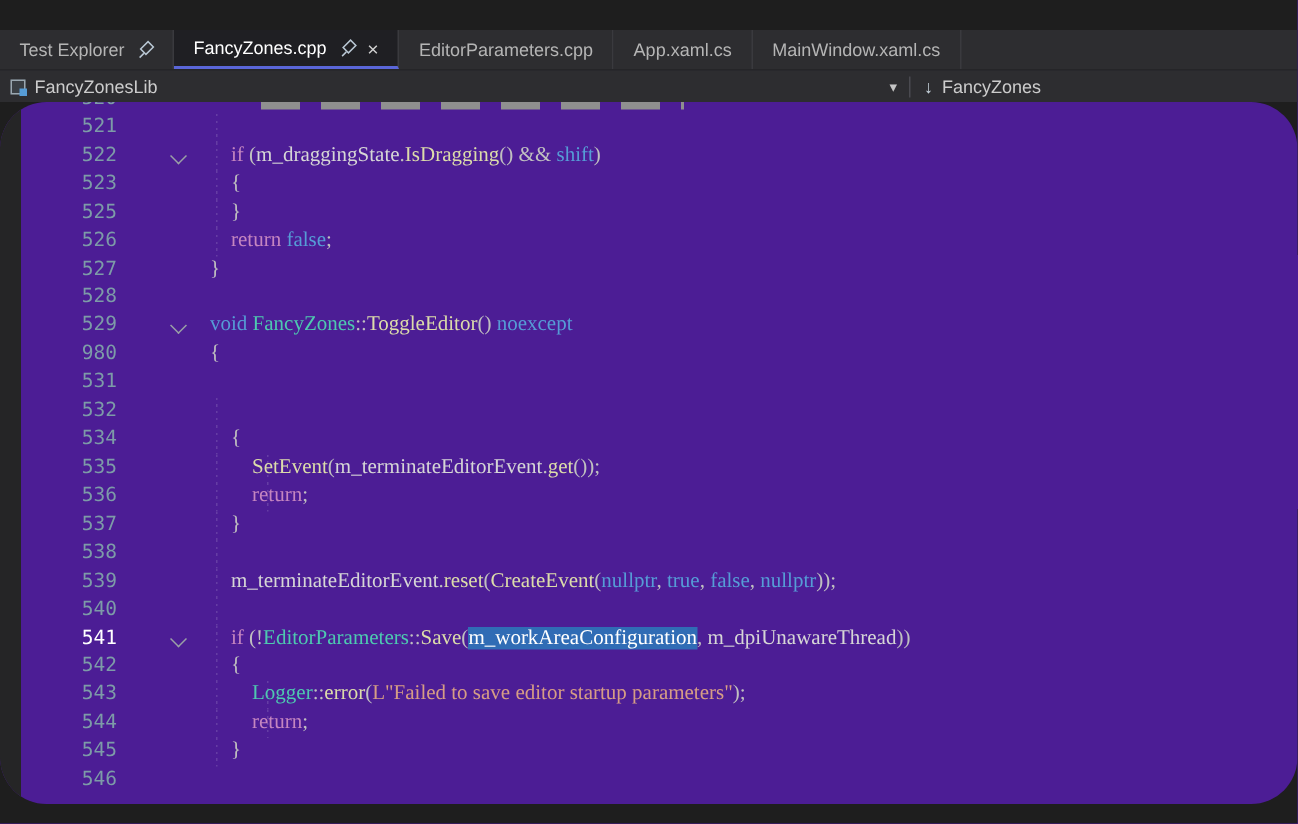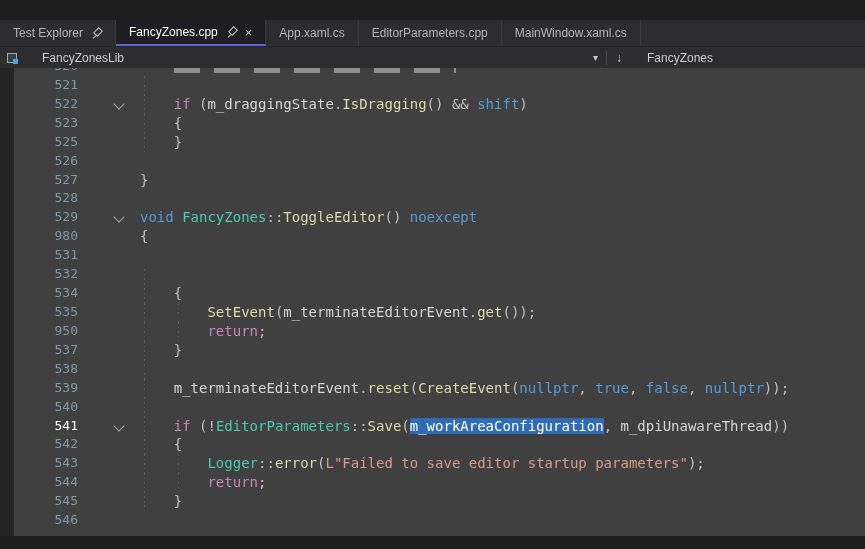--- a/index.html
+++ b/index.html
@@ -33,53 +33,53 @@
     content:"";position:absolute;left:3px;top:8px;width:1px;height:4px;
     background:#b9c7d4;transform:rotate(45deg);
   }
   .close-icon{margin-left:8px;font-size:13px;line-height:13px;color:#d0d0d0;}
 
   
   .nav-bar{
     height:21px;flex:0 0 21px;background:#2d2d30;display:flex;align-items:center;
     font-size:12px;color:#cccccc;border-top:1px solid #252528;
   }
-  .nav-dd{display:flex;align-items:center;height:100%;cursor:default;gap:19px;}
+  .nav-dd{display:flex;align-items:center;height:100%;cursor:default;}
   .nav-dd.project{flex:0 0 606px;padding-left:7px;box-sizing:border-box;}
   .nav-dd.member{flex:1;padding-left:9px;}
   .proj-icon{
     position:relative;width:10px;height:10px;margin-right:6px;
     border:1px solid #9aa7b0;display:inline-block;box-sizing:border-box;background:#3a3f44;
   }
   .proj-icon::after{
     content:"";position:absolute;right:-2px;bottom:-2px;width:5px;height:5px;background:#569cd6;
   }
   .dd-chev{margin-left:auto;padding-right:8px;font-size:10px;color:#c5c5c5;}
   .nav-sep{width:1px;height:14px;background:#4a4a50;}
   .arrow-icon{margin-right:6px;color:#c5d1da;font-size:12px;}
 
   
   .editor{
-    flex:1;position:relative;background:#404040;overflow:hidden;
-    font-family:"DejaVu Sans Mono","Liberation Mono",monospace;font-size:14px;
+    flex:1;position:relative;background:#4c1d95;overflow:hidden;
+    font-family:"DejaVu Sans Mono","Liberation Mono",monospace;font-size:14px;border-radius:31px;
   }
   .glyph-margin{position:absolute;left:0;top:0;bottom:0;width:14px;background:#252526;z-index:2;}
   .lines{margin-top:-11px;position:relative;z-index:1;}
   .line{display:flex;height:18.93px;line-height:18.93px;white-space:pre;}
   .lnum{
     width:78px;flex:0 0 78px;text-align:right;color:#7d9ba8;font-size:13px;
     box-sizing:border-box;
   }
   .lnum.cur{color:#ffffff;}
   .fold{width:62px;flex:0 0 62px;position:relative;}
   .chev{
     position:absolute;left:37px;top:5px;width:7px;height:7px;
     border-left:1.5px solid #9aa0a6;border-bottom:1.5px solid #9aa0a6;transform:rotate(-45deg);
   }
-  .code{flex:1;position:relative;color:#d4d4d4;}
+  .code{flex:1;position:relative;color:#d4d4d4;font-family:Liberation Serif, serif;}
   .guide{
     position:absolute;top:0;bottom:0;width:1px;
     background:repeating-linear-gradient(180deg,rgba(255,255,255,0.14) 0 1.5px,transparent 1.5px 4.5px);
   }
   .cut-strip{
     display:inline-block;margin-left:34px;margin-top:4px;width:282px;height:12px;vertical-align:top;
     background:repeating-linear-gradient(90deg,#8f8f8f 0 26px,transparent 26px 40px);
   }
   .tok-ctl{color:#c586c0;}
   .tok-kw{color:#569cd6;}
@@ -101,24 +101,24 @@
       <div class="tab">
         <span class="tab-label">Test Explorer</span>
         <span class="pin-icon"></span>
       </div>
       <div class="tab active">
         <span class="tab-label">FancyZones.cpp</span>
         <span class="pin-icon"></span>
         <span class="close-icon">×</span>
       </div>
       <div class="tab">
-        <span class="tab-label">App.xaml.cs</span>
+        <span class="tab-label">EditorParameters.cpp</span>
       </div>
       <div class="tab">
-        <span class="tab-label">EditorParameters.cpp</span>
+        <span class="tab-label">App.xaml.cs</span>
       </div>
       <div class="tab">
         <span class="tab-label">MainWindow.xaml.cs</span>
       </div>
     </div>
 
   <div class="nav-bar">
     <div class="nav-dd project">
       <span class="proj-icon"></span>
       <span class="nav-label">FancyZonesLib</span>
@@ -132,30 +132,30 @@
   </div>
 
   <div class="editor">
     <div class="glyph-margin"></div>
     <div class="lines">
         <div class="line"><div class="lnum">520</div><div class="fold"></div><div class="code"><span class="cut-strip"></span></div></div>
         <div class="line"><div class="lnum">521</div><div class="fold"></div><div class="code"><i class="guide" style="left: 4px;"></i></div></div>
         <div class="line"><div class="lnum">522</div><div class="fold"><span class="chev"></span></div><div class="code"><i class="guide" style="left: 4px;"></i><span class="tok-pln">    </span><span class="tok-ctl">if</span><span class="tok-pun"> (</span><span class="tok-id">m_draggingState</span><span class="tok-pun">.</span><span class="tok-fn">IsDragging</span><span class="tok-pun">()</span><span class="tok-pun"> &amp;&amp; </span><span class="tok-kw">shift</span><span class="tok-pun">)</span></div></div>
         <div class="line"><div class="lnum">523</div><div class="fold"></div><div class="code"><i class="guide" style="left: 4px;"></i><span class="tok-pun">    {</span></div></div>
         <div class="line"><div class="lnum">525</div><div class="fold"></div><div class="code"><i class="guide" style="left: 4px;"></i><span class="tok-pun">    }</span></div></div>
-        <div class="line"><div class="lnum">526</div><div class="fold"></div></div>
+        <div class="line"><div class="lnum">526</div><div class="fold"></div><div class="code"><i class="guide" style="left: 4px;"></i><span class="tok-pln">    </span><span class="tok-ctl">return</span><span class="tok-pln"> </span><span class="tok-kw">false</span><span class="tok-pun">;</span></div></div>
         <div class="line"><div class="lnum">527</div><div class="fold"></div><div class="code"><span class="tok-pun">}</span></div></div>
         <div class="line"><div class="lnum">528</div><div class="fold"></div><div class="code"></div></div>
         <div class="line"><div class="lnum">529</div><div class="fold"><span class="chev"></span></div><div class="code"><span class="tok-kw">void</span><span class="tok-pln"> </span><span class="tok-type">FancyZones</span><span class="tok-pun">::</span><span class="tok-fn">ToggleEditor</span><span class="tok-pun">()</span><span class="tok-pln"> </span><span class="tok-kw">noexcept</span></div></div>
         <div class="line"><div class="lnum">980</div><div class="fold"></div><div class="code"><span class="tok-pun">{</span></div></div>
         <div class="line"><div class="lnum">531</div><div class="fold"></div></div>
         <div class="line"><div class="lnum">532</div><div class="fold"></div><div class="code"><i class="guide" style="left: 4px;"></i></div></div>
         <div class="line"><div class="lnum">534</div><div class="fold"></div><div class="code"><i class="guide" style="left: 4px;"></i><span class="tok-pun">    {</span></div></div>
         <div class="line"><div class="lnum">535</div><div class="fold"></div><div class="code"><i class="guide" style="left: 4px;"></i><i class="guide" style="left: 37.72px;"></i><span class="tok-pln">        </span><span class="tok-fn">SetEvent</span><span class="tok-pun">(</span><span class="tok-id">m_terminateEditorEvent</span><span class="tok-pun">.</span><span class="tok-fn">get</span><span class="tok-pun">());</span></div></div>
-        <div class="line"><div class="lnum">950</div><div class="fold"></div><div class="code"><i class="guide" style="left: 4px;"></i><i class="guide" style="left: 37.72px;"></i><span class="tok-pln">        </span><span class="tok-ctl">return</span><span class="tok-pun">;</span></div></div>
+        <div class="line"><div class="lnum">536</div><div class="fold"></div><div class="code"><i class="guide" style="left: 4px;"></i><i class="guide" style="left: 37.72px;"></i><span class="tok-pln">        </span><span class="tok-ctl">return</span><span class="tok-pun">;</span></div></div>
         <div class="line"><div class="lnum">537</div><div class="fold"></div><div class="code"><i class="guide" style="left: 4px;"></i><span class="tok-pun">    }</span></div></div>
         <div class="line"><div class="lnum">538</div><div class="fold"></div><div class="code"><i class="guide" style="left: 4px;"></i></div></div>
         <div class="line"><div class="lnum">539</div><div class="fold"></div><div class="code"><i class="guide" style="left: 4px;"></i><span class="tok-pln">    </span><span class="tok-id">m_terminateEditorEvent</span><span class="tok-pun">.</span><span class="tok-fn">reset</span><span class="tok-pun">(</span><span class="tok-fn">CreateEvent</span><span class="tok-pun">(</span><span class="tok-kw">nullptr</span><span class="tok-pun">, </span><span class="tok-kw">true</span><span class="tok-pun">, </span><span class="tok-kw">false</span><span class="tok-pun">, </span><span class="tok-kw">nullptr</span><span class="tok-pun">));</span></div></div>
         <div class="line"><div class="lnum">540</div><div class="fold"></div><div class="code"><i class="guide" style="left: 4px;"></i></div></div>
         <div class="line"><div class="lnum cur">541</div><div class="fold"><span class="chev"></span></div><div class="code"><i class="guide" style="left: 4px;"></i><span class="tok-pln">    </span><span class="tok-ctl">if</span><span class="tok-pun"> (!</span><span class="tok-type">EditorParameters</span><span class="tok-pun">::</span><span class="tok-fn">Save</span><span class="tok-pun">(</span><span class="tok-id sel">m_workAreaConfiguration</span><span class="tok-pun">, </span><span class="tok-id">m_dpiUnawareThread</span><span class="tok-pun">))</span></div></div>
         <div class="line"><div class="lnum">542</div><div class="fold"></div><div class="code"><i class="guide" style="left: 4px;"></i><span class="tok-pun">    {</span></div></div>
         <div class="line"><div class="lnum">543</div><div class="fold"></div><div class="code"><i class="guide" style="left: 4px;"></i><i class="guide" style="left: 37.72px;"></i><span class="tok-pln">        </span><span class="tok-type">Logger</span><span class="tok-pun">::</span><span class="tok-fn">error</span><span class="tok-pun">(</span><span class="tok-str">L"Failed to save editor startup parameters"</span><span class="tok-pun">);</span></div></div>
         <div class="line"><div class="lnum">544</div><div class="fold"></div><div class="code"><i class="guide" style="left: 4px;"></i><i class="guide" style="left: 37.72px;"></i><span class="tok-pln">        </span><span class="tok-ctl">return</span><span class="tok-pun">;</span></div></div>
         <div class="line"><div class="lnum">545</div><div class="fold"></div><div class="code"><i class="guide" style="left: 4px;"></i><span class="tok-pun">    }</span></div></div>
         <div class="line"><div class="lnum">546</div><div class="fold"></div><div class="code"></div></div>

